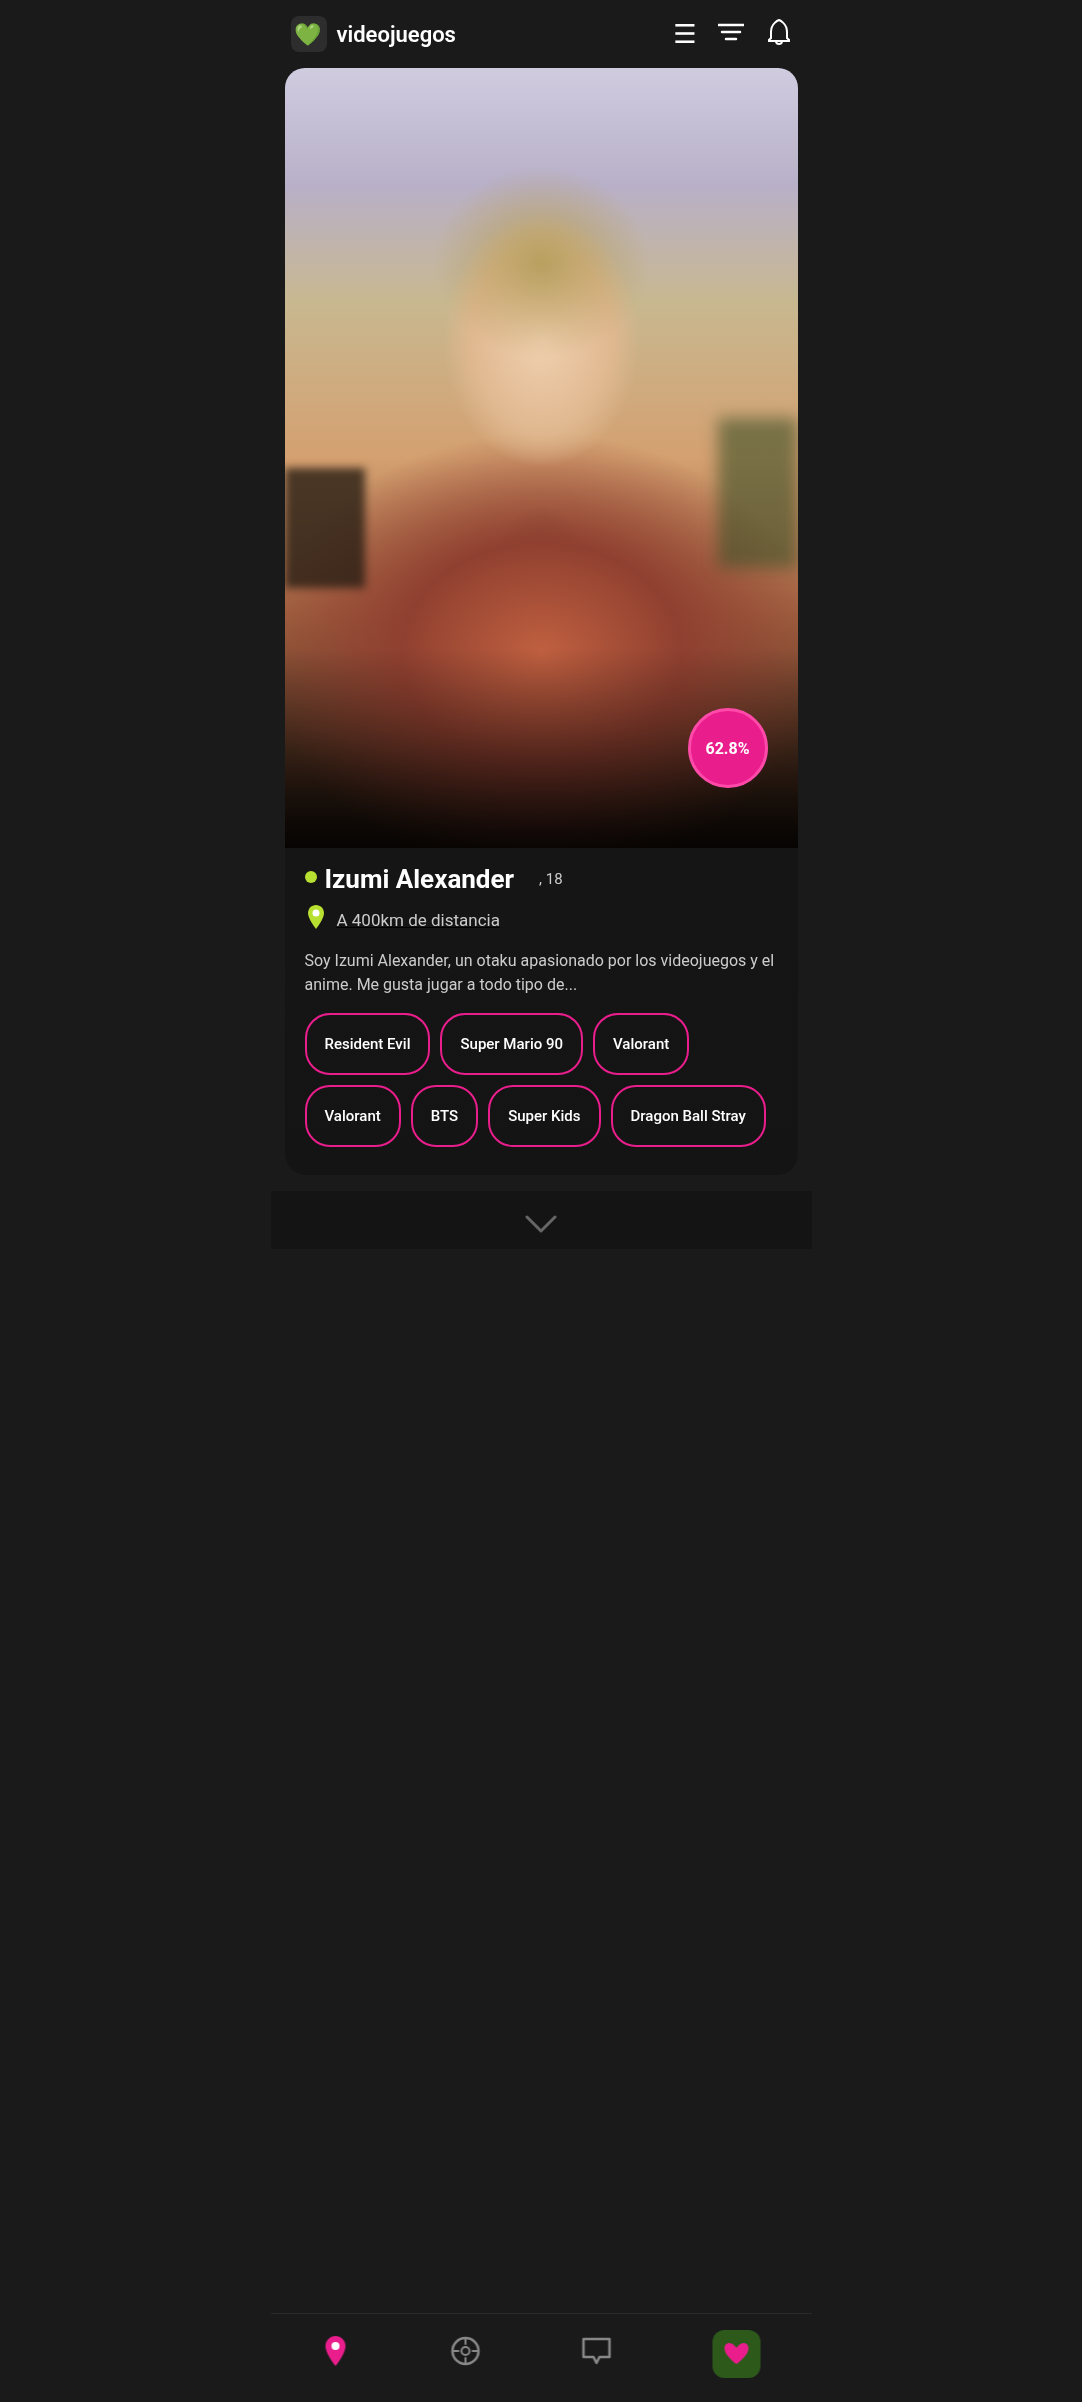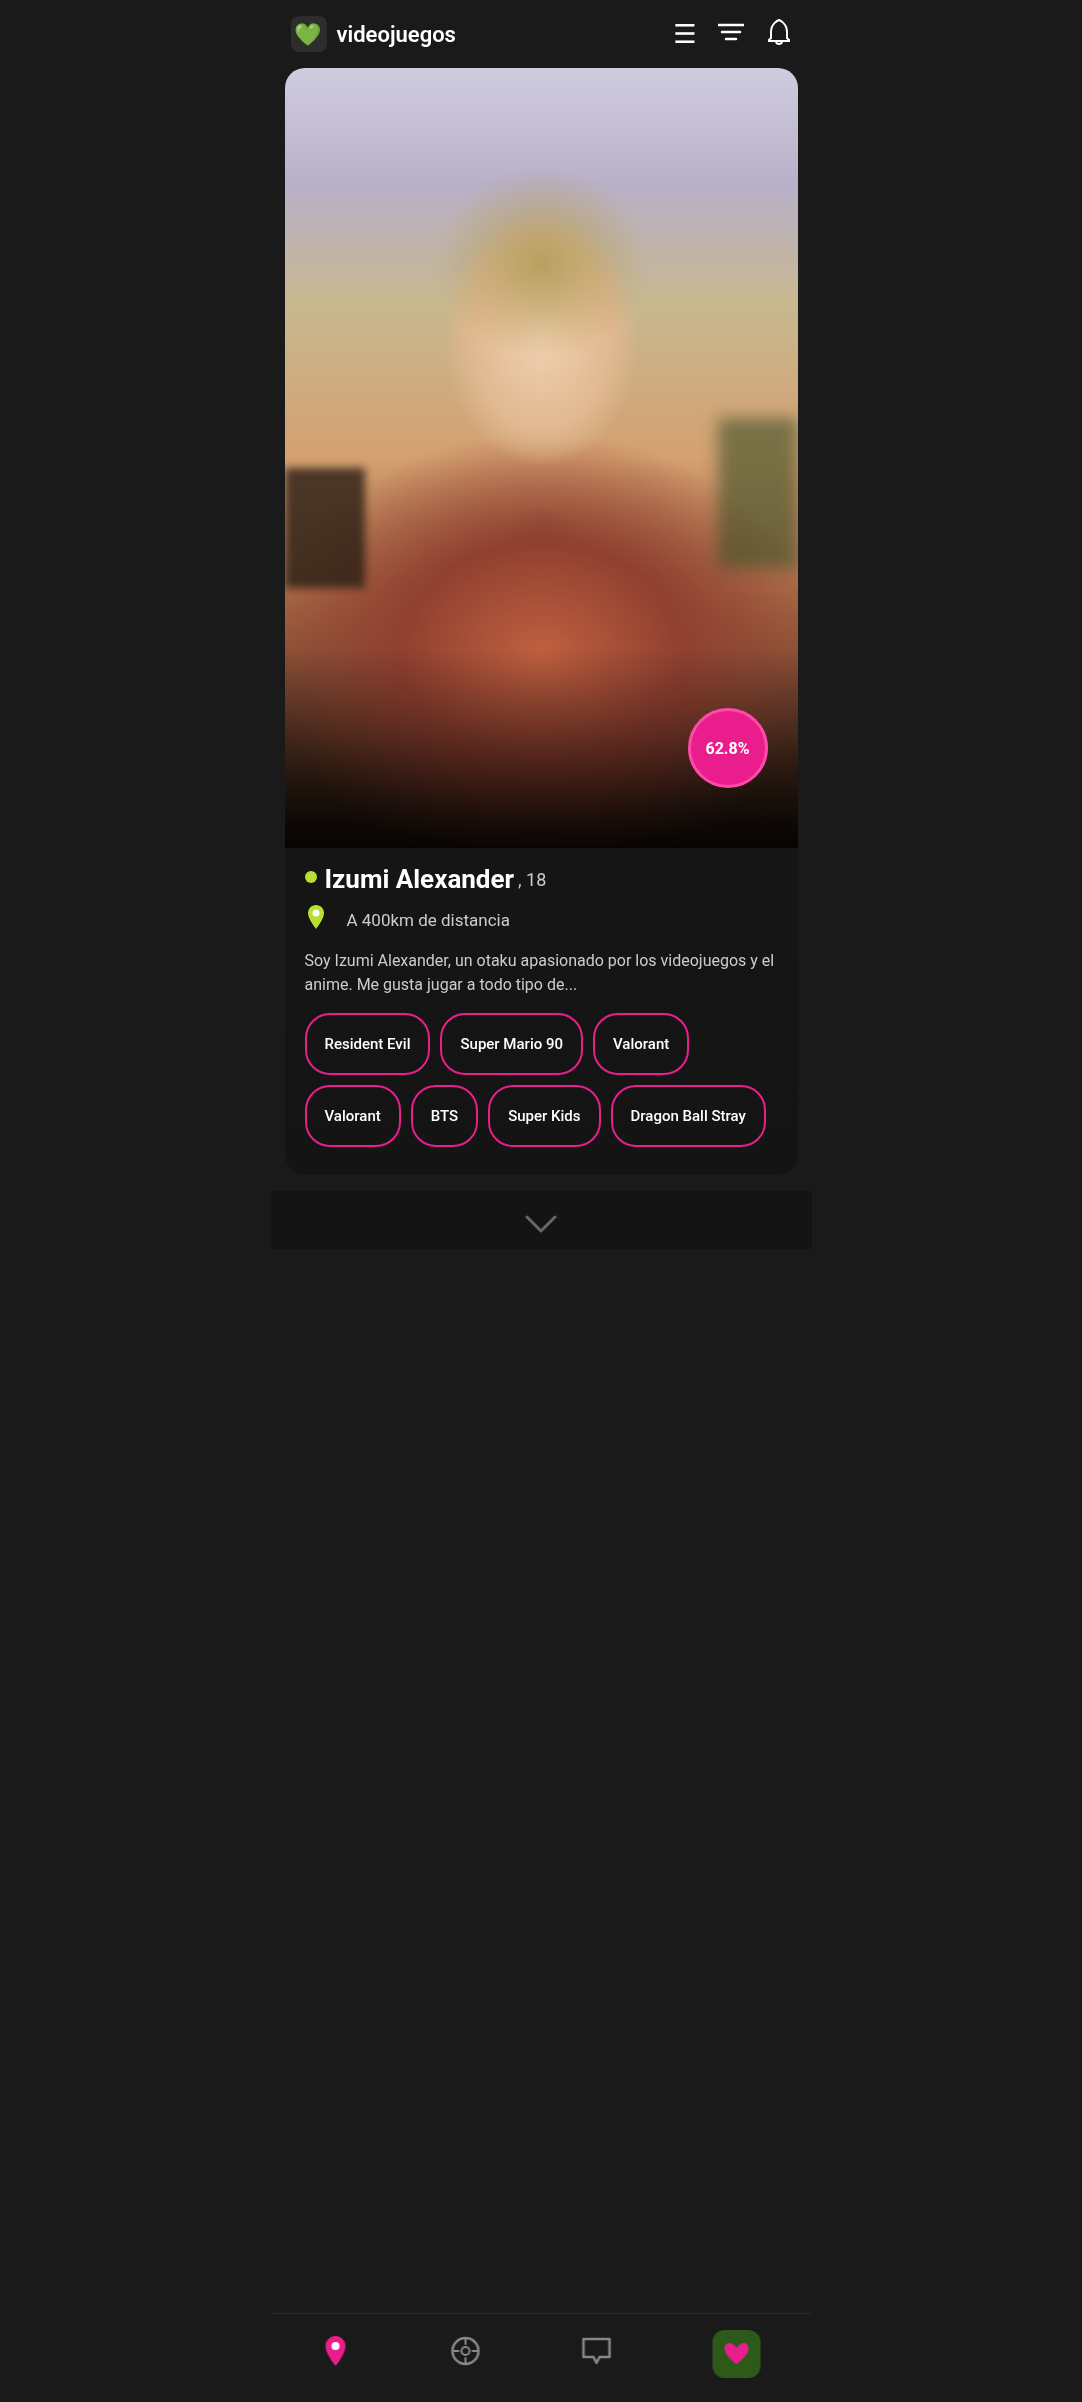--- a/index.html
+++ b/index.html
@@ -114,34 +114,35 @@
     .user-name-row {
       display: flex;
       align-items: center;
       margin-bottom: 10px;
     }
 
     .user-name {
       color: #ffffff;
       font-size: 26px;
       font-weight: 700;
-      margin-right: 4px;
+      margin-right: 25px;
     }
 
     .user-age {
       color: #cccccc;
-      font-size: 18px;
+      font-size: 15px;
       font-weight: 400;
     }
 
     .location-row {
       display: flex;
       align-items: center;
-      gap: 20px;
+      gap: 10px;
       margin-bottom: 14px;
+      text-decoration: underline;
     }
 
     .location-pin {
       color: #b8e030;
       font-size: 22px;
     }
 
     .location-text {
       color: #cccccc;
       font-size: 17px;

